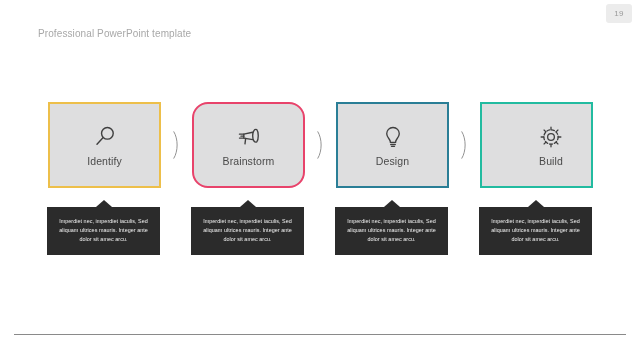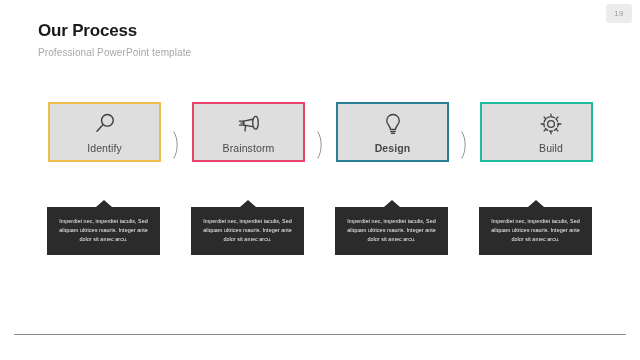--- a/index.html
+++ b/index.html
@@ -68,21 +68,21 @@
     display: flex;
     align-items: flex-start;
   }
 
   .step {
     width: 113px;
     flex: 0 0 113px;
   }
 
   .card {
-    height: 60px;
+    height: 86px;
     box-sizing: border-box;
     background: #dededf;
     border: 2.5px solid #cccccc;
     display: flex;
     flex-direction: column;
     align-items: center;
     justify-content: center;
     gap: 2px;
   }
 
@@ -168,21 +168,20 @@
 </head>
 <body>
 
 <div class="slide">
 
   <div class="page-badge">
     <span>19</span>
   </div>
 
   <div class="header">
-    <h1 class="title">Our Process</h1>
     <p class="subtitle">Professional PowerPoint template</p>
   </div>
 
   <div class="process-row">
 
     <div class="step">
       <div class="card" style="border-color: rgb(237, 191, 74);">
         <span class="card-icon">
           <svg viewBox="0 0 24 24" fill="none" stroke="currentColor" stroke-width="1.3" stroke-linecap="round">
             <circle cx="14.2" cy="8.6" r="5.4"></circle>
@@ -193,21 +192,21 @@
       </div>
     </div>
 
     <div class="sep">
       <svg viewBox="0 0 12 34" fill="none" stroke="currentColor" stroke-width="1.1" stroke-linecap="round">
         <path d="M3 2 C8 10, 8 24, 3 32"></path>
       </svg>
     </div>
 
     <div class="step">
-      <div class="card" style="border-color: rgb(232, 67, 107);">
+      <div class="card" style="border-color: rgb(232, 67, 107); border-radius: 16px;">
         <span class="card-icon">
           <svg viewBox="0 0 24 24" fill="none" stroke="currentColor" stroke-width="1.25" stroke-linecap="round" stroke-linejoin="round">
             <path d="M19.2 5.2 C21 7.3, 21 14.4, 19.2 16.5 C17.2 17.5, 15.4 15.2, 15.4 10.85 C15.4 6.5, 17.2 4.2, 19.2 5.2 Z"></path>
             <path d="M15.4 7.6 L7.2 9.3 L7.2 13 L15.4 14.4"></path>
             <path d="M8.9 13.3 L8.3 18.3"></path>
             <line x1="3.2" y1="9.4" x2="7.2" y2="9.4"></line>
             <line x1="3.2" y1="13" x2="7.2" y2="13"></line>
             <line x1="4.6" y1="11.2" x2="7.2" y2="11.2"></line>
           </svg>
         </span>
@@ -215,21 +214,21 @@
       </div>
     </div>
 
     <div class="sep">
       <svg viewBox="0 0 12 34" fill="none" stroke="currentColor" stroke-width="1.1" stroke-linecap="round">
         <path d="M3 2 C8 10, 8 24, 3 32"></path>
       </svg>
     </div>
 
     <div class="step">
-      <div class="card" style="border-color: rgb(42, 126, 150); font-weight: bold;">
+      <div class="card" style="border-color: rgb(42, 126, 150);">
         <span class="card-icon">
           <svg viewBox="0 0 24 24" fill="none" stroke="currentColor" stroke-width="1.25" stroke-linecap="round" stroke-linejoin="round">
             <path d="M12 3.2 C8.5 3.2, 6.2 5.9, 6.2 9.1 C6.2 11.4, 7.6 12.9, 8.7 14.3 C9.4 15.2, 9.6 16.1, 9.6 17 L14.4 17 C14.4 16.1, 14.6 15.2, 15.3 14.3 C16.4 12.9, 17.8 11.4, 17.8 9.1 C17.8 5.9, 15.5 3.2, 12 3.2 Z"></path>
             <line x1="9.9" y1="18.9" x2="14.1" y2="18.9"></line>
             <line x1="10.6" y1="20.6" x2="13.4" y2="20.6"></line>
           </svg>
         </span>
         <span class="card-label">Design</span>
       </div>
     </div>

